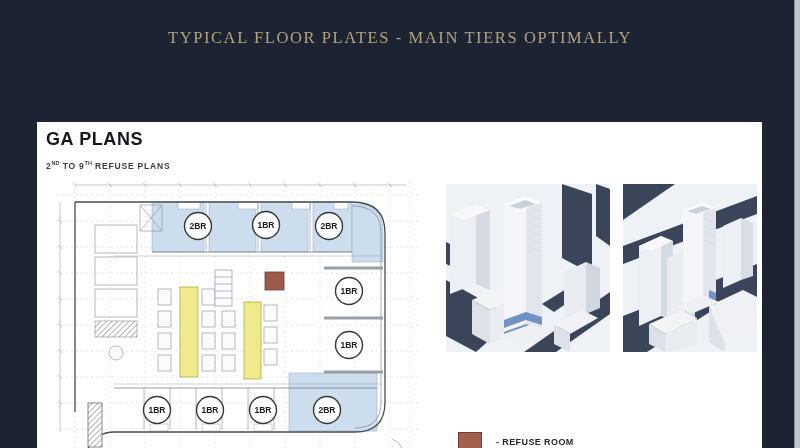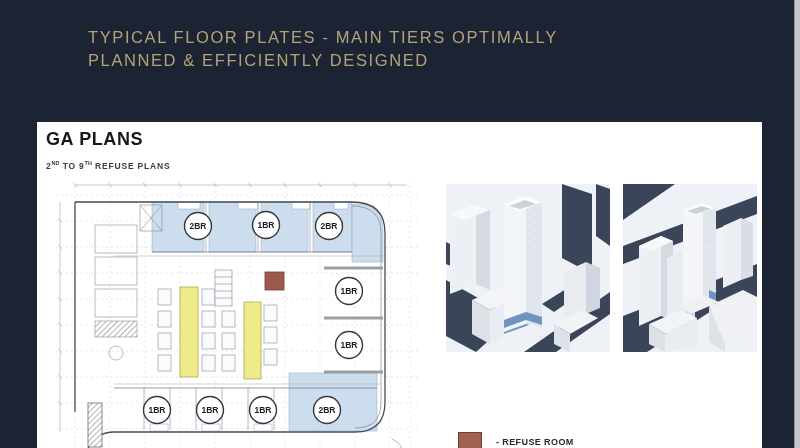--- a/index.html
+++ b/index.html
@@ -4,22 +4,22 @@
 <style>
   html,body{margin:0;padding:0;background:#10151f;}
   .page{
     position:relative;width:800px;height:448px;overflow:hidden;
     background:#1c2433;
     font-family:"Liberation Sans", sans-serif;
   }
   
   .slide-title{
     position:absolute;left:88px;top:26px;width:624px;
-    text-align:left;color:#b3a379;font-size:16.5px;letter-spacing:1.6px;
-    line-height:23px;font-weight:500;z-index:3;
+    text-align:center;color:#b3a379;font-size:16.5px;letter-spacing:1.6px;
+    line-height:23px;font-weight:500;z-index:3;font-family:Liberation Serif, serif;
   }
   .logo{
     position:absolute;left:468px;top:5px;width:256px;text-align:center;z-index:2;
   }
   .logo-name{
     display:inline-block;font-size:28px;font-weight:bold;letter-spacing:1px;
     color:rgba(134,142,155,0.92);
     border-bottom:1px solid rgba(150,158,172,0.65);
     padding:0 4px 3px 4px;
   }
@@ -56,21 +56,20 @@
     background:#c3c6cb;z-index:6;border-left:1px solid #8d9199;
   }
 </style>
 </head>
 <body>
 
 <div class="page">
 
   <div class="slide-title">
     <div>TYPICAL FLOOR PLATES - MAIN TIERS OPTIMALLY</div>
-    <div>PLANNED &amp; EFFICIENTLY DESIGNED</div>
   </div>
 
 
   <div class="panel">
 
     <div class="ga-heading">GA PLANS</div>
 
     <div class="floor-range"><span>2</span><sup>ND</sup><span> TO </span><span>9</span><sup>TH</sup><span> REFUSE PLANS</span></div>
 
     <svg class="plan-svg" width="372" height="302" viewBox="0 0 372 302">

